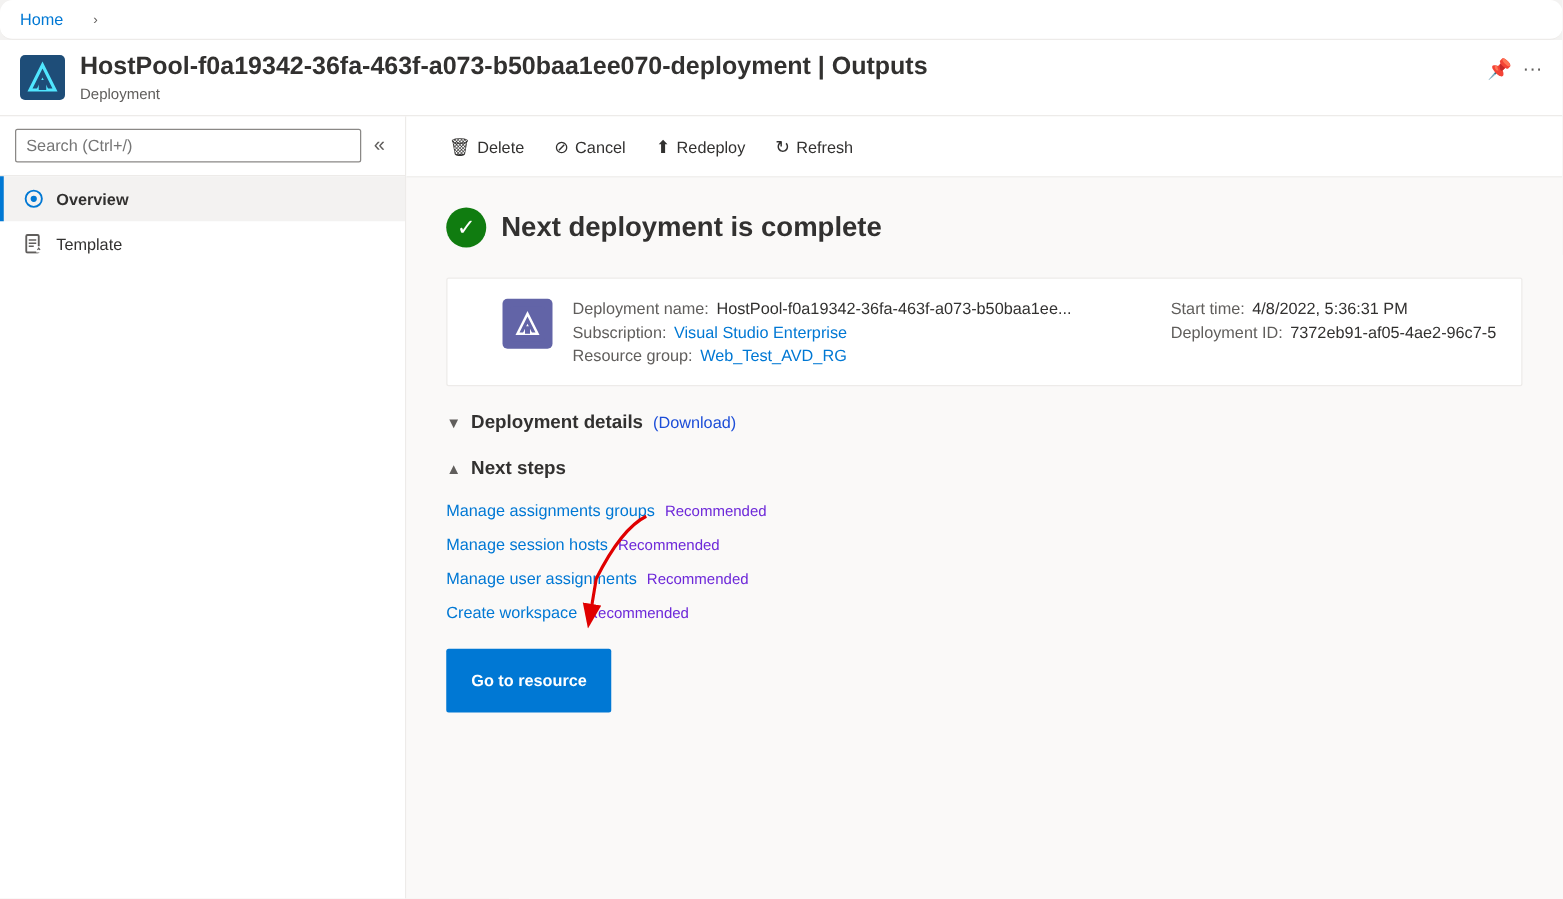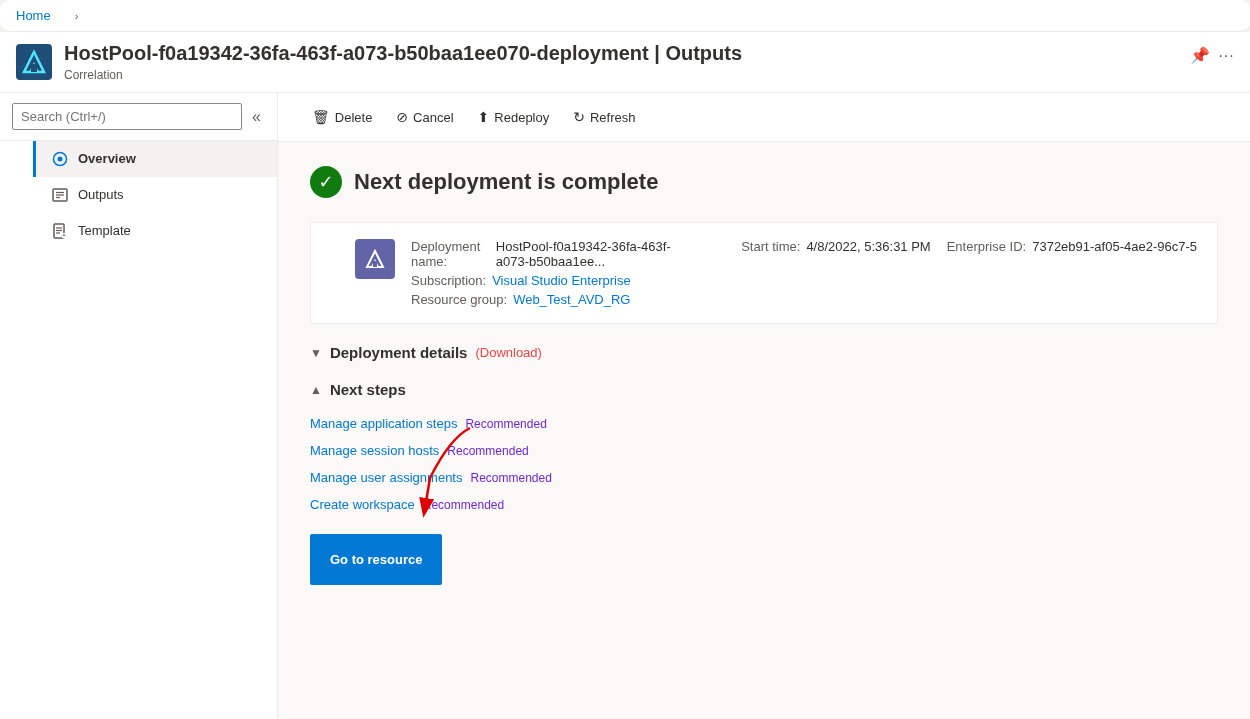--- a/index.html
+++ b/index.html
@@ -57,21 +57,21 @@
 
     
     .main-layout {
       display: flex;
       flex: 1;
       overflow: hidden;
     }
 
     
     .sidebar {
-      width: 278px;
+      width: 325px;
       background: #fff;
       border-right: 1px solid #edebe9;
       display: flex;
       flex-direction: column;
       flex-shrink: 0;
     }
     .search-bar {
       padding: 10px 12px;
       border-bottom: 1px solid #edebe9;
       display: flex;
@@ -90,29 +90,28 @@
     .collapse-btn {
       background: none;
       border: none;
       cursor: pointer;
       color: #605e5c;
       font-size: 16px;
       padding: 2px 4px;
     }
     .nav-item {
       display: flex;
-      align-items: flex-start;
+      align-items: center;
       gap: 10px;
       padding: 10px 16px;
       cursor: pointer;
       font-size: 13px;
       color: #323130;
       border-left: 3px solid transparent;
       transition: background 0.1s;
-      margin-left: 33px;
     }
     .nav-item.active {
       background: #f3f2f1;
       border-left-color: #0078d4;
       font-weight: 600;
     }
     .nav-icon { width: 16px; height: 16px; flex-shrink: 0; display: flex; align-items: center; justify-content: center; }
 
     
     .content {
@@ -202,38 +201,38 @@
       font-size: 20px;
       flex-shrink: 0;
     }
     .info-fields { display: flex; flex-direction: column; gap: 4px; }
     .info-row { display: flex; align-items: center; gap: 6px; font-size: 13px; }
     .info-label { color: #605e5c; }
     .info-value { color: #323130; }
     .info-link { color: #0078d4; cursor: pointer; text-decoration: none; text-align: center; }
     .info-right {
       display: flex;
-      flex-direction: row;
-      gap: 16px;
+      flex-direction: column;
+      gap: 4px;
       padding-left: 40px;
     }
 
     
     .section-header {
       display: flex;
       align-items: center;
       gap: 8px;
       margin-bottom: 12px;
       cursor: pointer;
       font-size: 15px;
       font-weight: 600;
       color: #323130;
     }
     .section-toggle { color: #605e5c; font-size: 12px; }
-    .section-link { color: #ef4444; font-size: 13px; font-weight: 400; cursor: pointer; }
+    .section-link { color: #1d4ed8; font-size: 13px; font-weight: 400; cursor: pointer; }
 
     
     .next-steps { margin-top: 20px; }
     .step-row {
       display: flex;
       align-items: center;
       gap: 8px;
       padding: 6px 0;
       font-size: 13px;
     }
@@ -284,21 +283,21 @@
   <div class="page-header-icon">
     <svg width="36" height="36" viewBox="0 0 36 36" xmlns="http://www.w3.org/2000/svg">
       <rect width="36" height="36" rx="4" fill="#1E4D78"></rect>
       <polygon points="8,28 18,8 28,28" fill="none" stroke="#50E6FF" stroke-width="2.5"></polygon>
       <polygon points="13,28 18,18 23,28" fill="#50E6FF"></polygon>
       <rect x="15" y="20" width="6" height="8" fill="#1E4D78"></rect>
     </svg>
   </div>
   <div class="page-header-text">
     <div class="page-header-title">HostPool-f0a19342-36fa-463f-a073-b50baa1ee070-deployment | Outputs</div>
-    <div class="page-header-subtitle">Correlation</div>
+    <div class="page-header-subtitle">Deployment</div>
   </div>
   <div class="page-header-actions">
     <span class="pin-icon">📌</span>
     <span class="more-icon">···</span>
   </div>
 </div>
 
 <div class="main-layout">
 
   <div class="sidebar">
@@ -311,31 +310,20 @@
       <span class="nav-icon">
         <svg width="16" height="16" viewBox="0 0 16 16" fill="none">
           <circle cx="8" cy="8" r="6.5" stroke="#0078d4" stroke-width="1.5" fill="none"></circle>
           <circle cx="8" cy="8" r="2.5" fill="#0078d4"></circle>
         </svg>
       </span>
       <span>Overview</span>
     </div>
 
 
-    <div class="nav-item">
-      <span class="nav-icon">
-        <svg width="16" height="16" viewBox="0 0 16 16" fill="none">
-          <rect x="1" y="2" width="14" height="12" rx="1" stroke="#605e5c" stroke-width="1.5" fill="none"></rect>
-          <line x1="4" y1="5.5" x2="12" y2="5.5" stroke="#605e5c" stroke-width="1.2"></line>
-          <line x1="4" y1="8" x2="12" y2="8" stroke="#605e5c" stroke-width="1.2"></line>
-          <line x1="4" y1="10.5" x2="8" y2="10.5" stroke="#605e5c" stroke-width="1.2"></line>
-        </svg>
-      </span>
-      <span>Outputs</span>
-    </div>
 
     <div class="nav-item">
       <span class="nav-icon">
         <svg width="16" height="16" viewBox="0 0 16 16" fill="none">
           <rect x="2" y="1" width="10" height="14" rx="1" stroke="#605e5c" stroke-width="1.5" fill="none"></rect>
           <line x1="4" y1="5" x2="10" y2="5" stroke="#605e5c" stroke-width="1.2"></line>
           <line x1="4" y1="7.5" x2="10" y2="7.5" stroke="#605e5c" stroke-width="1.2"></line>
           <line x1="4" y1="10" x2="8" y2="10" stroke="#605e5c" stroke-width="1.2"></line>
           <rect x="10" y="10" width="4" height="5" fill="#fff" stroke="none"></rect>
           <polyline points="11,13 12,11.5 13,13" stroke="#605e5c" stroke-width="1"></polyline>
@@ -397,41 +385,41 @@
               <a class="info-link">Web_Test_AVD_RG</a>
             </div>
           </div>
         </div>
         <div class="info-right">
           <div class="info-row">
             <span class="info-label">Start time:</span>
             <span class="info-value">4/8/2022, 5:36:31 PM</span>
           </div>
           <div class="info-row">
-            <span class="info-label">Enterprise ID:</span>
+            <span class="info-label">Deployment ID:</span>
             <span class="info-value">7372eb91-af05-4ae2-96c7-5</span>
           </div>
         </div>
       </div>
 
       <div class="section-header">
         <span class="section-toggle">▼</span>
         <span>Deployment details</span>
         <a class="section-link">(Download)</a>
       </div>
 
       <div class="next-steps">
         <div class="section-header">
           <span class="section-toggle">▲</span>
           <span>Next steps</span>
         </div>
 
         
         <div class="step-row">
-          <a class="step-link">Manage application steps</a>
+          <a class="step-link">Manage assignments groups</a>
           <span class="step-badge">Recommended</span>
         </div>
         <div class="step-row">
           <a class="step-link">Manage session hosts</a>
           <span class="step-badge">Recommended</span>
         </div>
         <div class="step-row">
           <a class="step-link">Manage user assignments</a>
           <span class="step-badge">Recommended</span>
         </div>

